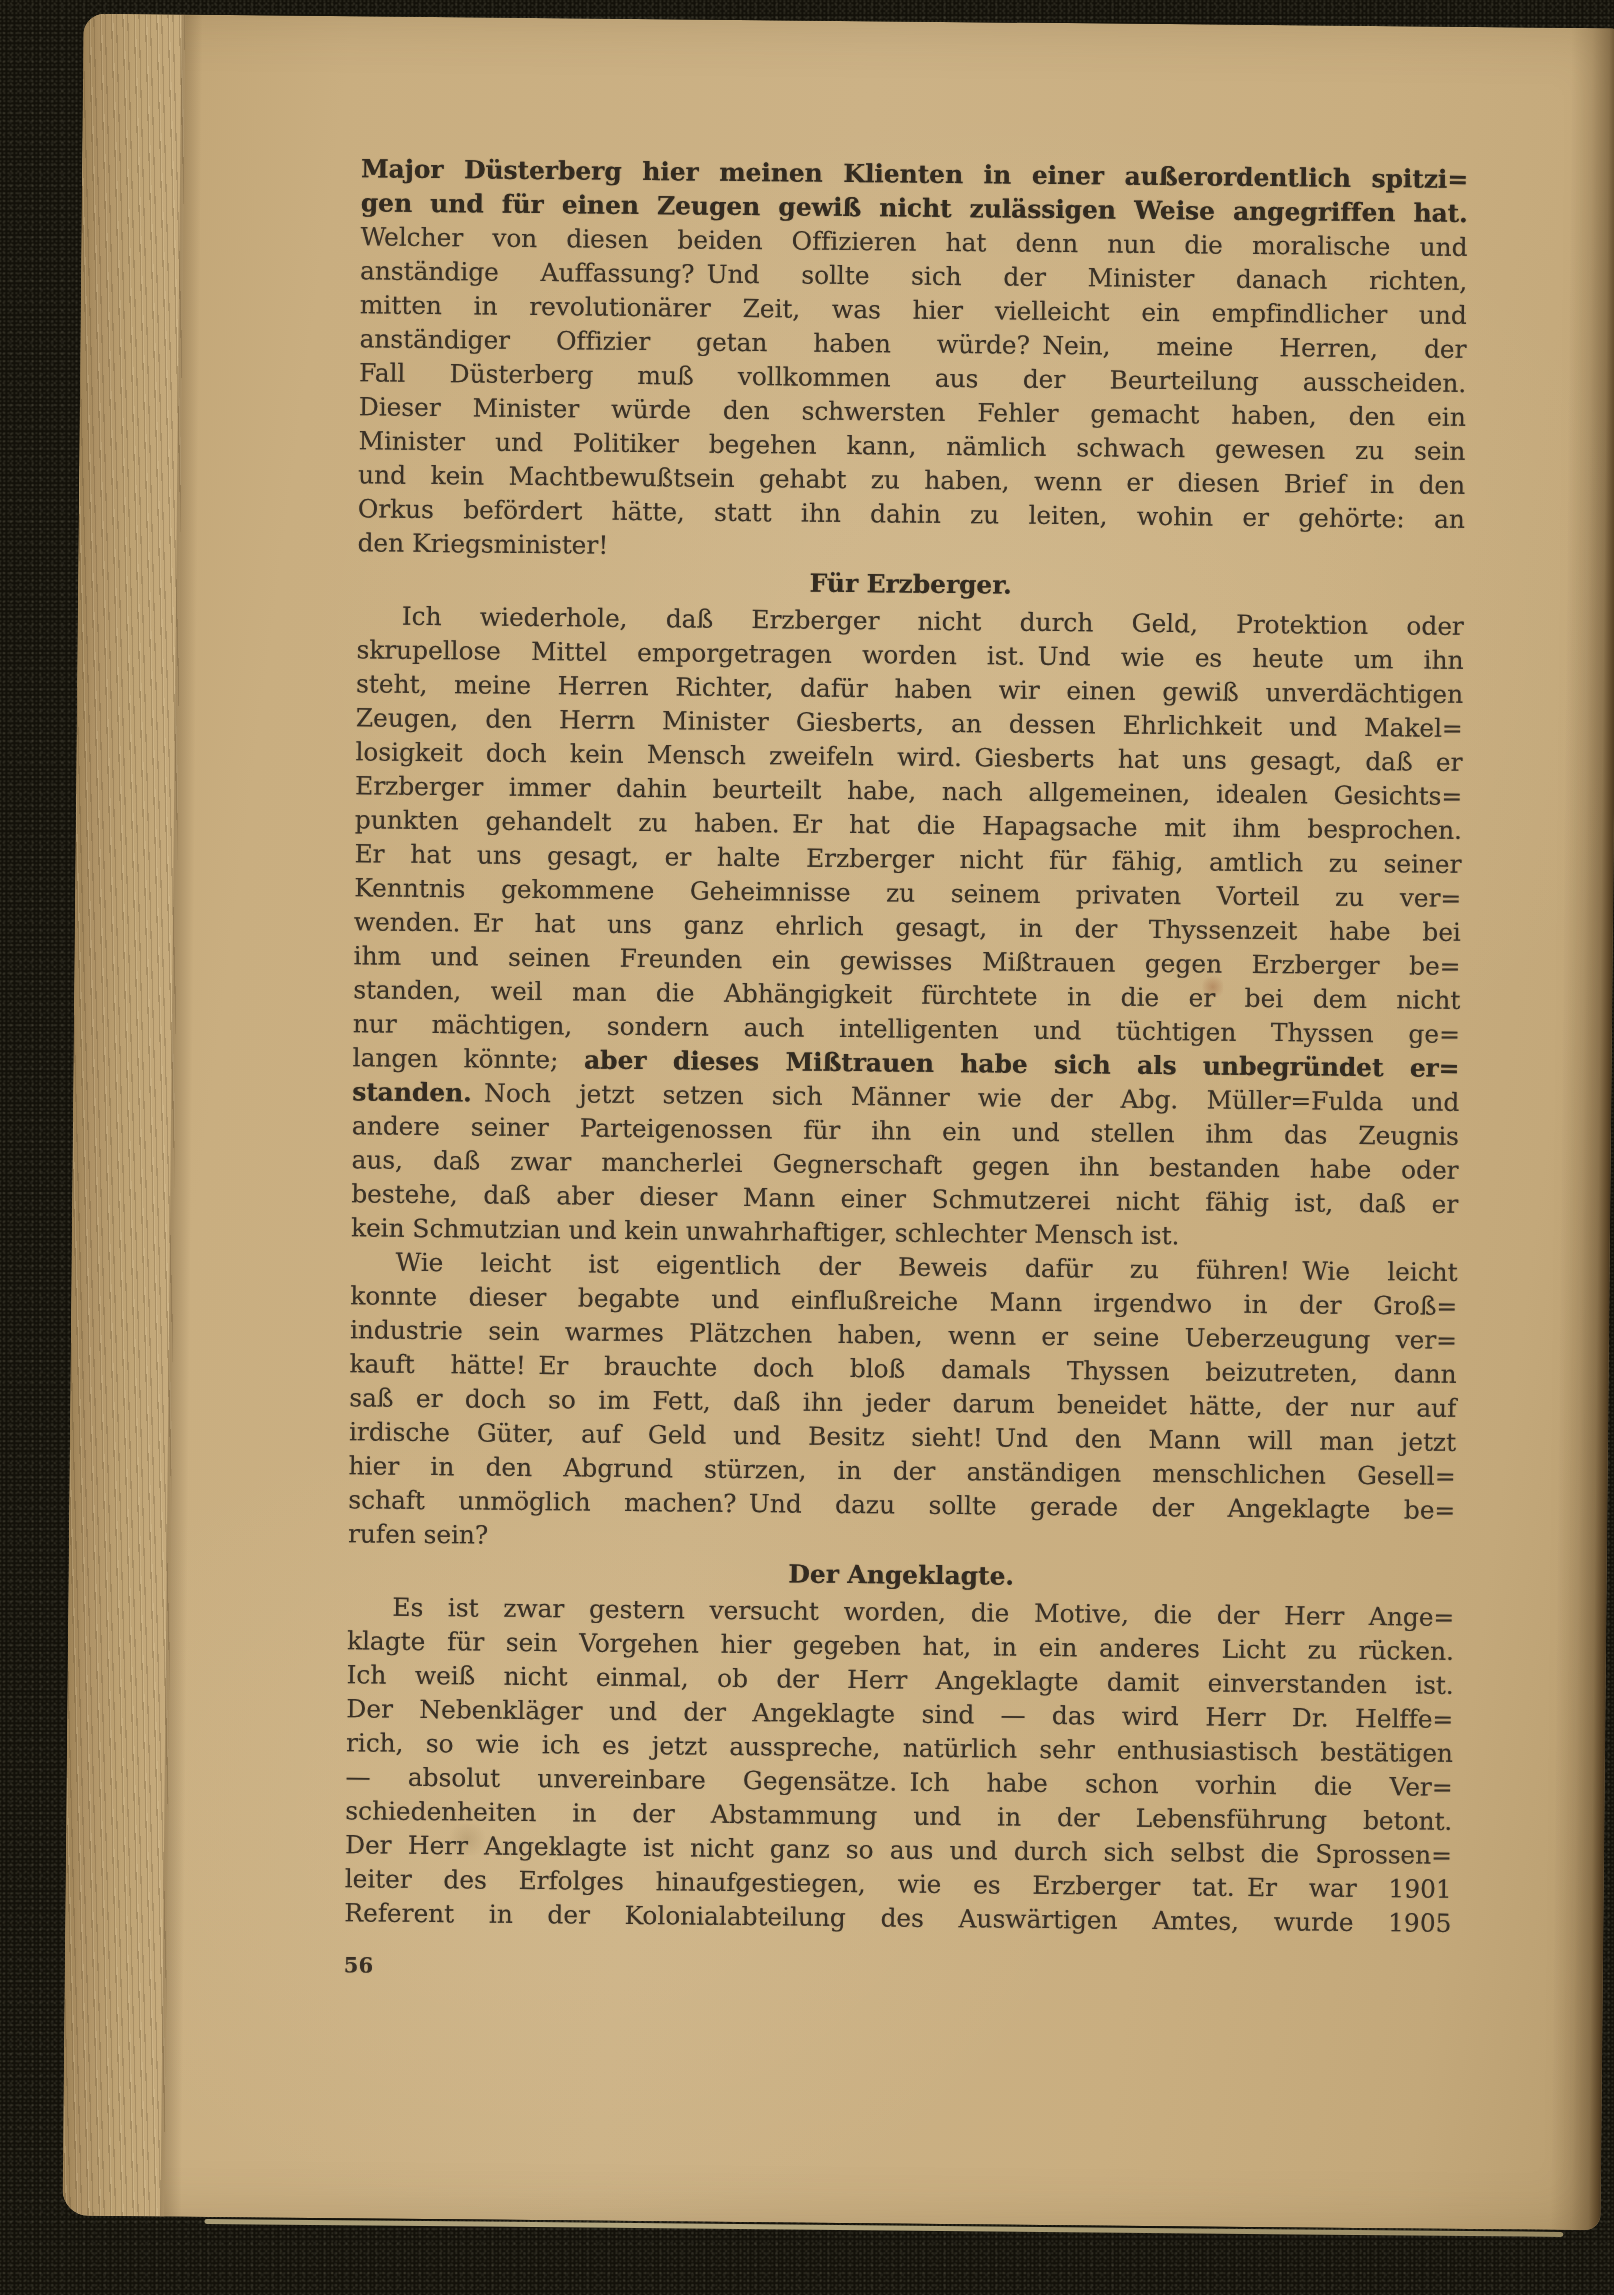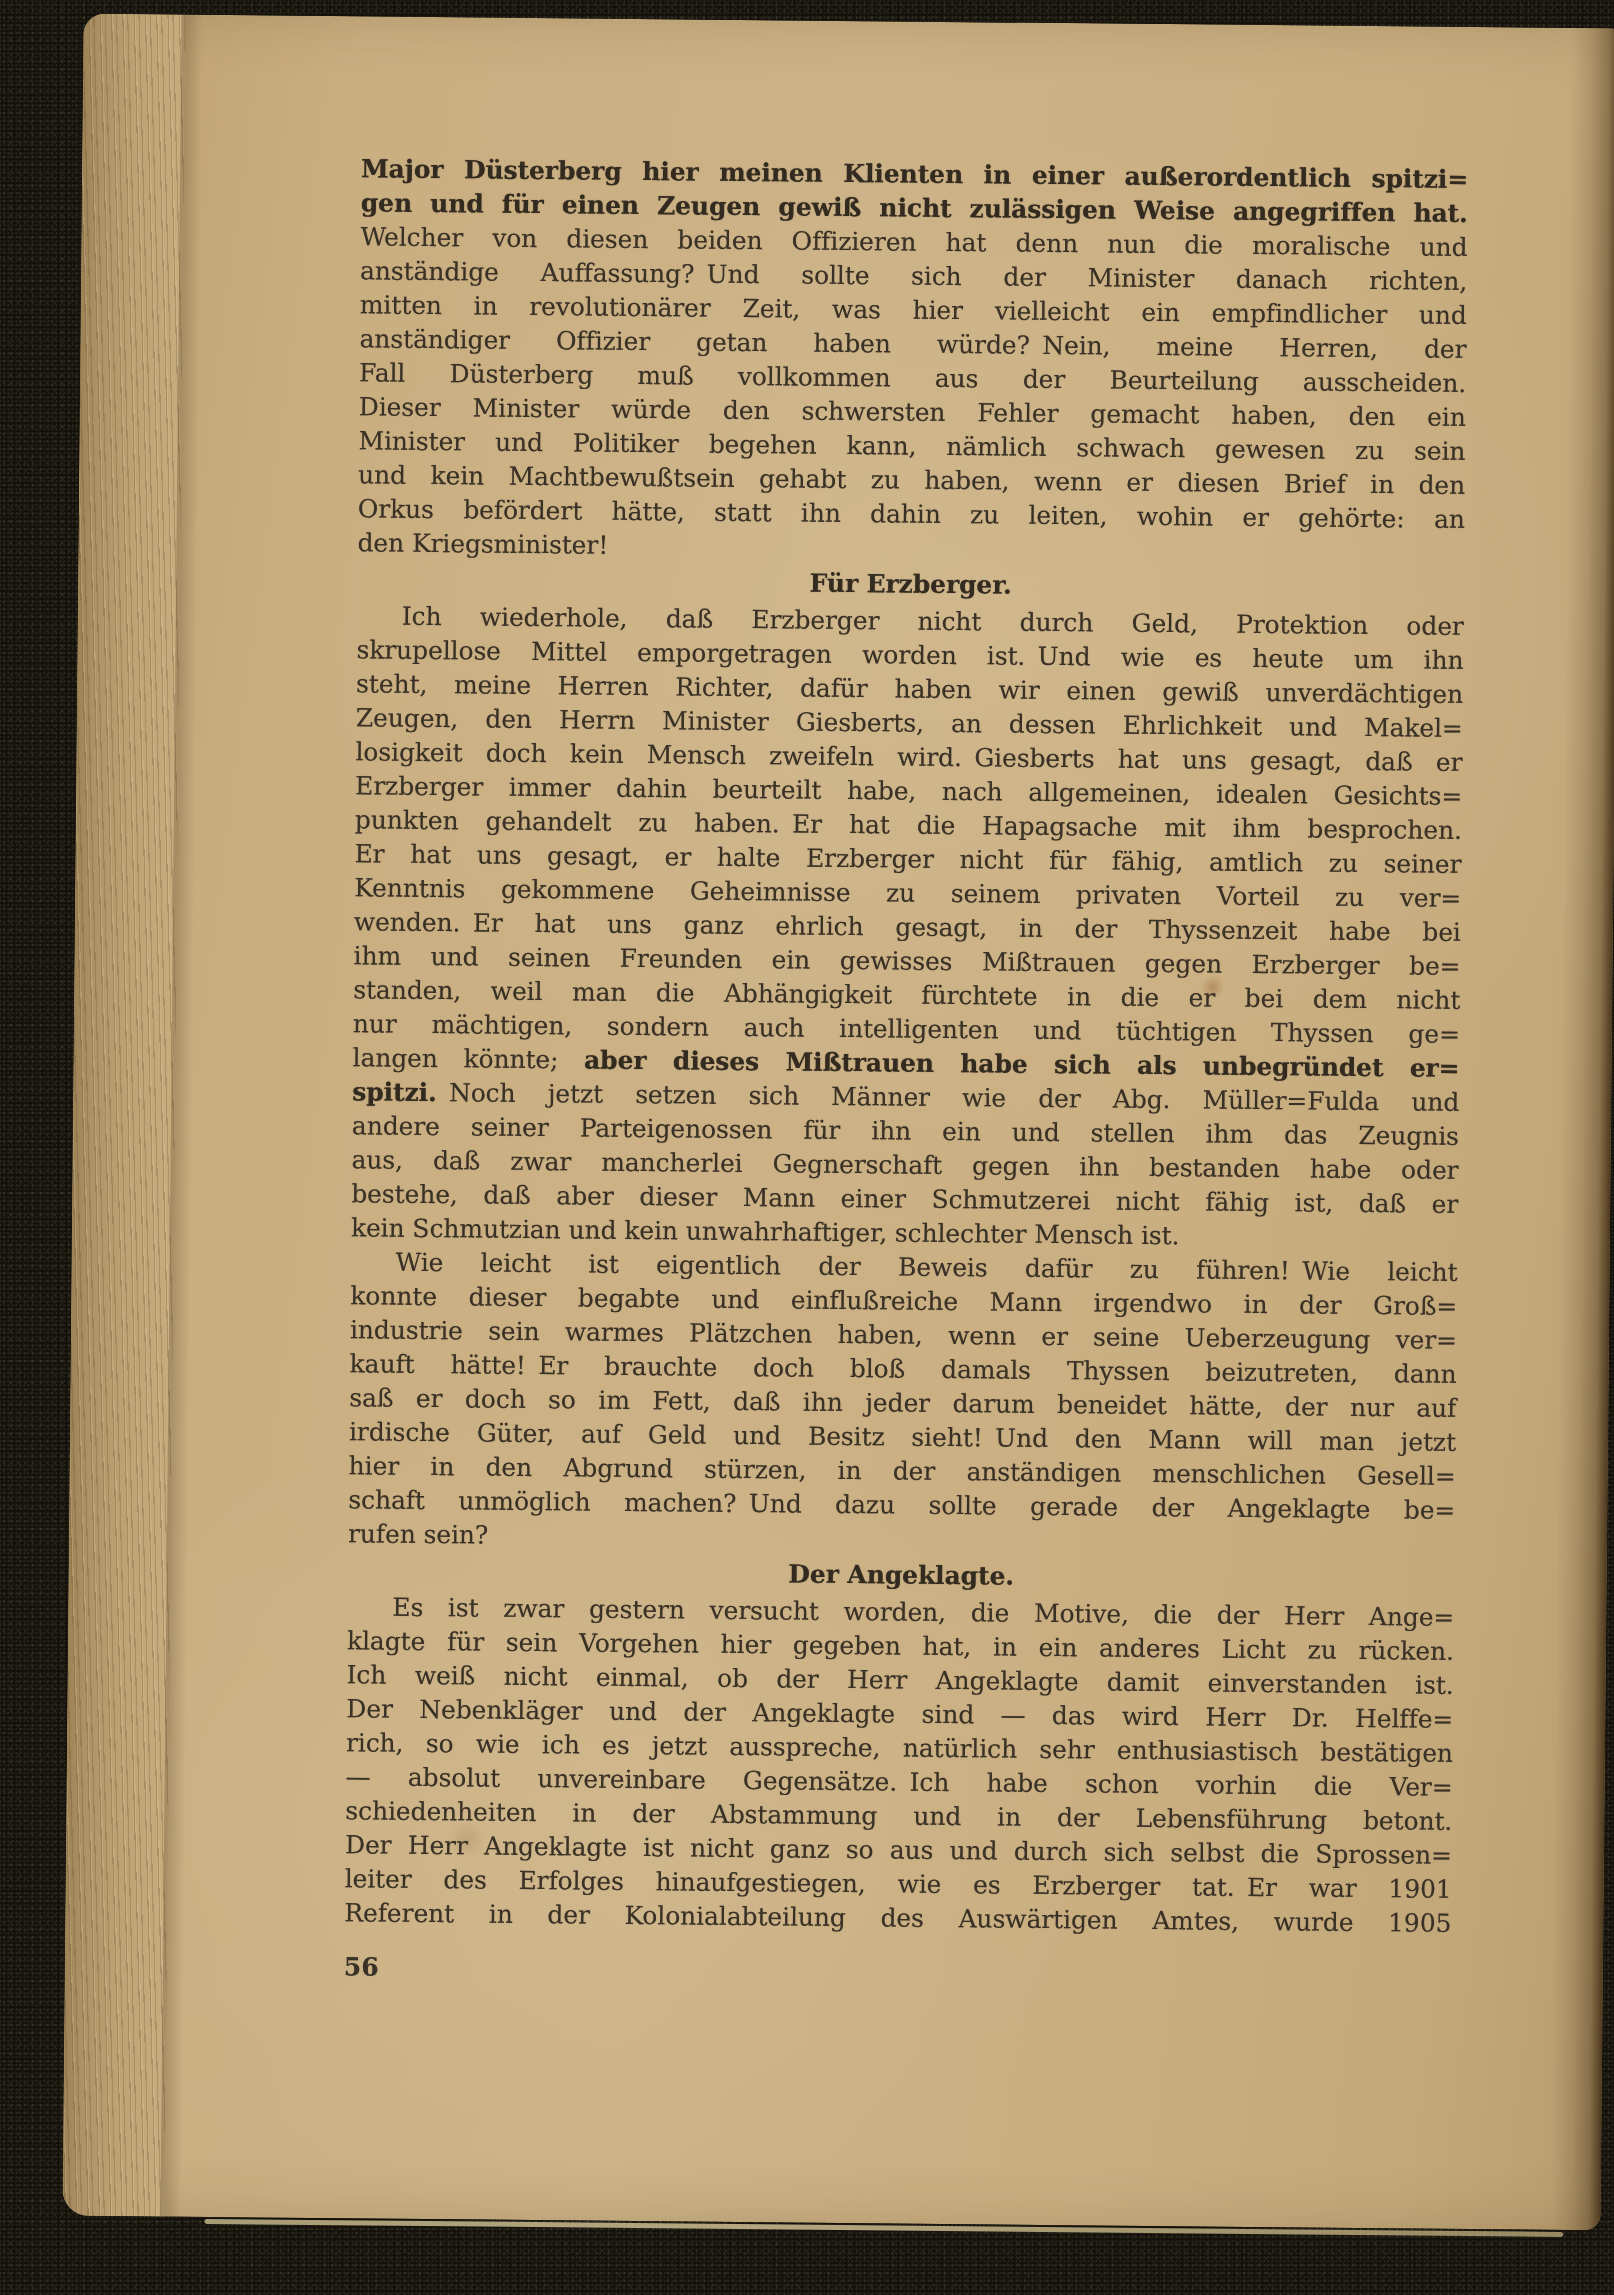--- a/index.html
+++ b/index.html
@@ -122,21 +122,21 @@
     color: #332b20;
     text-align: center;
     margin: 2.4px 0;
     text-shadow: 0 0 1px rgba(46,38,28,0.6);
   }
   .page-number {
     position: absolute;
     left: 279px;
     top: 1936px;
     font-weight: bold;
-    font-size: 25px;
+    font-size: 21px;
     color: #3a3126;
     text-shadow: 0 0 0.8px rgba(58,49,38,0.5);
   }
 </style>
 </head>
 <body>
 
 <div class="page">
   <div class="edge-stack"></div>
   <div class="crease-left"></div>
@@ -166,21 +166,21 @@
       <div class="line"><span>losigkeit doch kein Mensch zweifeln wird. Giesberts hat uns gesagt, daß er</span></div>
       <div class="line"><span>Erzberger immer dahin beurteilt habe, nach allgemeinen, idealen Gesichts=</span></div>
       <div class="line"><span>punkten gehandelt zu haben. Er hat die Hapagsache mit ihm besprochen.</span></div>
       <div class="line"><span>Er hat uns gesagt, er halte Erzberger nicht für fähig, amtlich zu seiner</span></div>
       <div class="line"><span>Kenntnis gekommene Geheimnisse zu seinem privaten Vorteil zu ver=</span></div>
       <div class="line"><span>wenden. Er hat uns ganz ehrlich gesagt, in der Thyssenzeit habe bei</span></div>
       <div class="line"><span>ihm und seinen Freunden ein gewisses Mißtrauen gegen Erzberger be=</span></div>
       <div class="line"><span>standen, weil man die Abhängigkeit fürchtete in die er bei dem nicht</span></div>
       <div class="line"><span>nur mächtigen, sondern auch intelligenten und tüchtigen Thyssen ge=</span></div>
       <div class="line"><span>langen könnte; </span><span class="b">aber dieses Mißtrauen habe sich als unbegründet er=</span></div>
-      <div class="line"><span class="b">spitzi.</span><span> Noch jetzt setzen sich Männer wie der Abg. Müller=Fulda und</span></div>
+      <div class="line"><span class="b">standen.</span><span> Noch jetzt setzen sich Männer wie der Abg. Müller=Fulda und</span></div>
       <div class="line"><span>andere seiner Parteigenossen für ihn ein und stellen ihm das Zeugnis</span></div>
       <div class="line"><span>aus, daß zwar mancherlei Gegnerschaft gegen ihn bestanden habe oder</span></div>
       <div class="line"><span>bestehe, daß aber dieser Mann einer Schmutzerei nicht fähig ist, daß er</span></div>
       <div class="line lastline"><span>kein Schmutzian und kein unwahrhaftiger, schlechter Mensch ist.</span></div>
       <div class="line indent"><span>Wie leicht ist eigentlich der Beweis dafür zu führen! Wie leicht</span></div>
       <div class="line"><span>konnte dieser begabte und einflußreiche Mann irgendwo in der Groß=</span></div>
       <div class="line"><span>industrie sein warmes Plätzchen haben, wenn er seine Ueberzeugung ver=</span></div>
       <div class="line"><span>kauft hätte! Er brauchte doch bloß damals Thyssen beizutreten, dann</span></div>
       <div class="line"><span>saß er doch so im Fett, daß ihn jeder darum beneidet hätte, der nur auf</span></div>
       <div class="line"><span>irdische Güter, auf Geld und Besitz sieht! Und den Mann will man jetzt</span></div>

